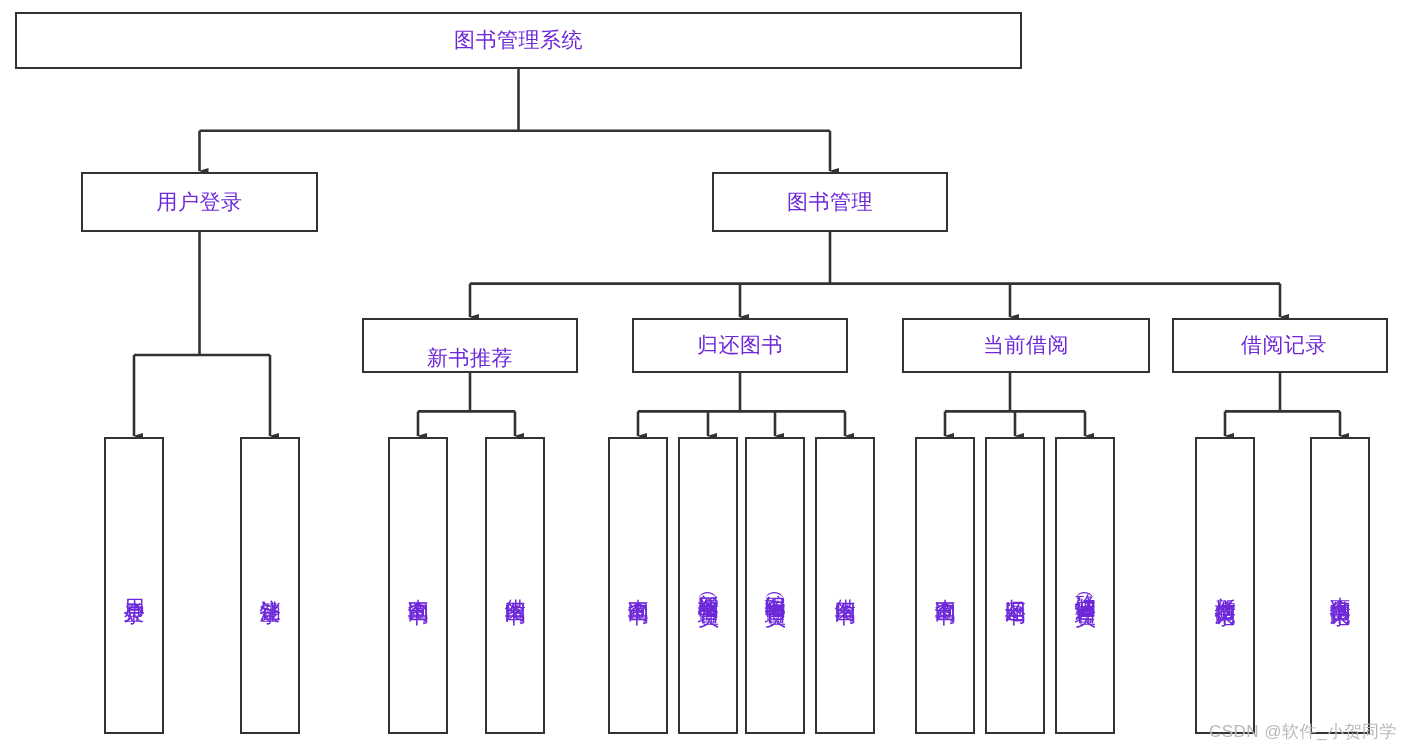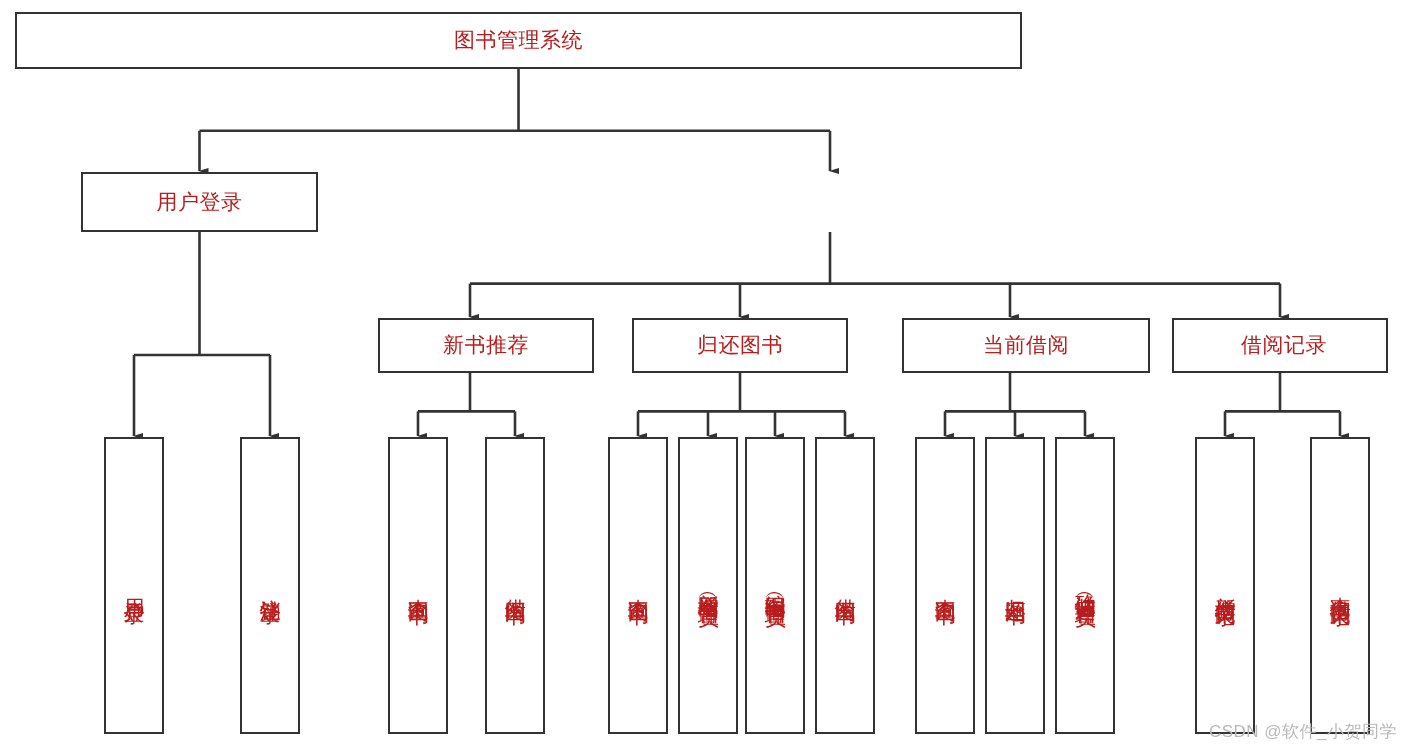--- a/index.html
+++ b/index.html
@@ -32,21 +32,21 @@
     display: flex;
     align-items: center;
     justify-content: center;
     color: #1b1b1b;
   }
   .node-label {
     font-size: 21px;
     line-height: 1.25;
     letter-spacing: 0.5px;
     white-space: nowrap;
-    color: #b91c1c;
+    color: #6d28d9;
   }
   .node-box.vertical {
     align-items: center;
     justify-content: center;
   }
   .node-box.vertical .node-label {
     writing-mode: vertical-rl;
     text-orientation: upright;
     white-space: nowrap;
     letter-spacing: 2px;
@@ -112,22 +112,25 @@
       </g>
   </svg>
 
   <div class="node-box" style="left: 15px; top: 12px; width: 1007px; height: 57px;">
     <span class="node-label">图书管理系统</span>
   </div>
 
   <div class="node-box" style="left: 81px; top: 172px; width: 237px; height: 60px;">
     <span class="node-label">用户登录</span>
   </div>
+  <div class="node-box" style="left: 712px; top: 172px; width: 236px; height: 60px;">
+    <span class="node-label">图书管理</span>
+  </div>
 
-  <div class="node-box" style="left: 378px; top: 318px; width: 216px; height: 55px;">
+  <div class="node-box" style="left: 362px; top: 318px; width: 216px; height: 55px; align-items: flex-end;">
     <span class="node-label">新书推荐</span>
   </div>
   <div class="node-box" style="left: 632px; top: 318px; width: 216px; height: 55px;">
     <span class="node-label">归还图书</span>
   </div>
   <div class="node-box" style="left: 902px; top: 318px; width: 248px; height: 55px;">
     <span class="node-label">当前借阅</span>
   </div>
   <div class="node-box" style="left: 1172px; top: 318px; width: 216px; height: 55px; padding-left: 8px;">
     <span class="node-label">借阅记录</span>

